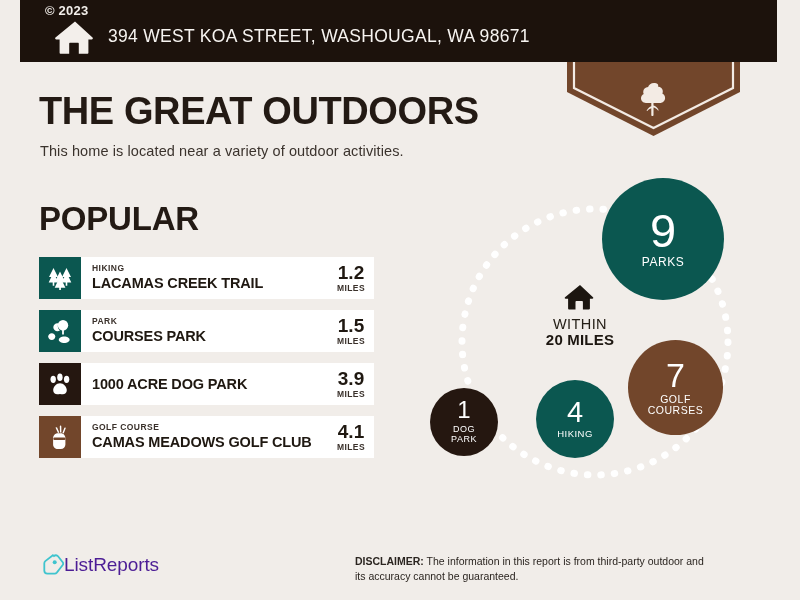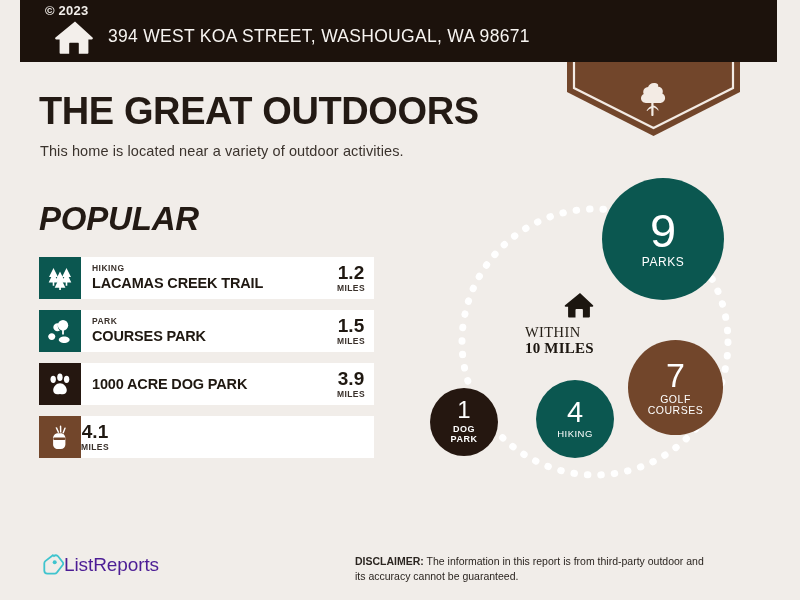--- a/index.html
+++ b/index.html
@@ -110,21 +110,20 @@
   
   .popular-heading {
     position: absolute;
     left: 39px;
     top: 202px;
     font-size: 33px;
     font-weight: bold;
     color: #231A14;
     letter-spacing: -0.2px;
     line-height: 1;
-    font-style: italic;
   }
   .list {
     position: absolute;
     left: 39px;
     top: 257px;
     width: 335px;
   }
   .row {
     position: relative;
     display: flex;
@@ -244,28 +243,28 @@
   }
   .b-hiking .num { font-size: 29px; }
   .b-hiking .lbl { font-size: 9.5px; }
 
   .b-dogpark {
     left: 10px; top: 218px;
     width: 68px; height: 68px;
     background: #251710;
   }
   .b-dogpark .num { font-size: 24px; }
-  .b-dogpark .lbl { font-size: 9px; font-weight: bold; }
+  .b-dogpark .lbl { font-size: 9px; }
 
   .center-block {
     position: absolute;
     left: 105px;
-    top: 122px;
+    top: 114px;
     width: 110px;
-    font-family: Liberation Serif, serif;
+    text-align: center;
   }
   .center-house {
     width: 32px;
     height: 26px;
     margin: 0 auto 6px auto;
     display: block;
   }
   .center-l1 {
     font-size: 14.5px;
     color: #262018;
@@ -398,20 +397,24 @@
     <div class="row">
       <div class="row-icon" style="background:#72462B">
         <svg width="24" height="26" viewBox="0 0 24 26">
           <path fill="#FFFFFF" d="M8.4 3.2c-.5-.2-.9.3-.7.8l2.3 5.1 1.3-.5-2.2-5c-.1-.2-.4-.3-.7-.4z"></path>
           <path fill="#FFFFFF" d="M12.6 1.5c-.5 0-.8.4-.8.9l.2 6h1.4l-.1-6c0-.5-.3-.9-.7-.9z"></path>
           <path fill="#FFFFFF" d="M16.9 3.4c-.3.1-.5.3-.6.5l-1.9 5 1.3.5 2-5.2c.2-.5-.3-.9-.8-.8z"></path>
           <path fill="#FFFFFF" d="M9.8 9.2c-2.6 0-4.7 2.2-4.7 4.9v6.3c0 2.6 2.1 4.6 4.7 4.6h3c2.6 0 4.6-2 4.6-4.6v-6.3c0-2.7-2-4.9-4.6-4.9h-3z"></path>
           <rect x="5.3" y="13.6" width="12.2" height="2.4" rx="1.1" fill="#72462B"></rect>
         </svg>
       </div>
+      <div class="row-mid">
+        <div class="row-cat">GOLF COURSE</div>
+        <div class="row-name">CAMAS MEADOWS GOLF CLUB</div>
+      </div>
       <div class="row-right">
         <div class="row-dist">4.1</div>
         <div class="row-unit">MILES</div>
       </div>
     </div>
 
   </div>
 
   <div class="diagram">
 
@@ -443,21 +446,21 @@
         <div>DOG</div>
         <div>PARK</div>
       </div>
     </div>
 
     <div class="center-block">
       <svg class="center-house" viewBox="0 0 32 26">
         <path fill="#1C1610" d="M16 1 1 13.3c-.6.5-.2 1.5.6 1.5h2.5v9.8c0 .5.4.9.9.9h6.5v-7.6c0-.4.3-.8.8-.8h5.8c.5 0 .8.4.8.8v7.6H25c.5 0 .9-.4.9-.9v-9.8h2.5c.8 0 1.2-1 .6-1.5L16 1z"></path>
       </svg>
       <div class="center-l1">WITHIN</div>
-      <div class="center-l2">10 MILES</div>
+      <div class="center-l2">20 MILES</div>
     </div>
 
   </div>
 
   <div class="footer-logo">
     <svg width="22" height="23" viewBox="0 0 22 23">
       <path d="M10.9 2.2 3.3 8.1C2.7 8.6 2.3 9.4 2.3 10.2v7.3c0 1.7 1.4 3.1 3.1 3.1h7.3c.8 0 1.6-.4 2.1-1l5.9-7.6c.6-.8.6-1.9 0-2.7l-4.7-6c-1-1.3-2.9-1.4-4.1-.2z" fill="none" stroke="#3FC4CE" stroke-width="1.8"></path>
       <circle cx="12.7" cy="9.2" r="2" fill="#3FC4CE"></circle>
     </svg>
     <div class="footer-logo-text">ListReports</div>

